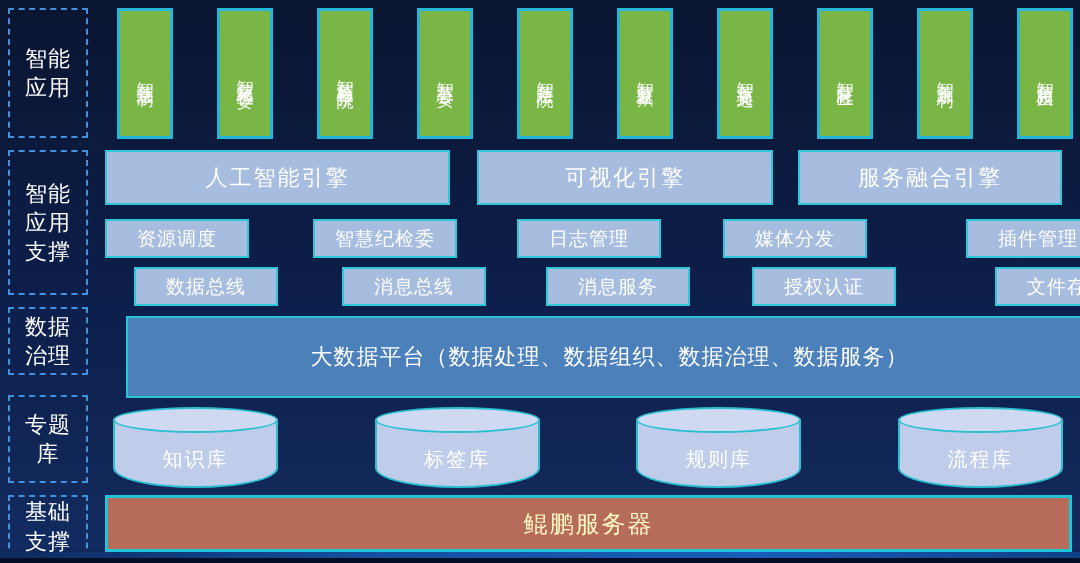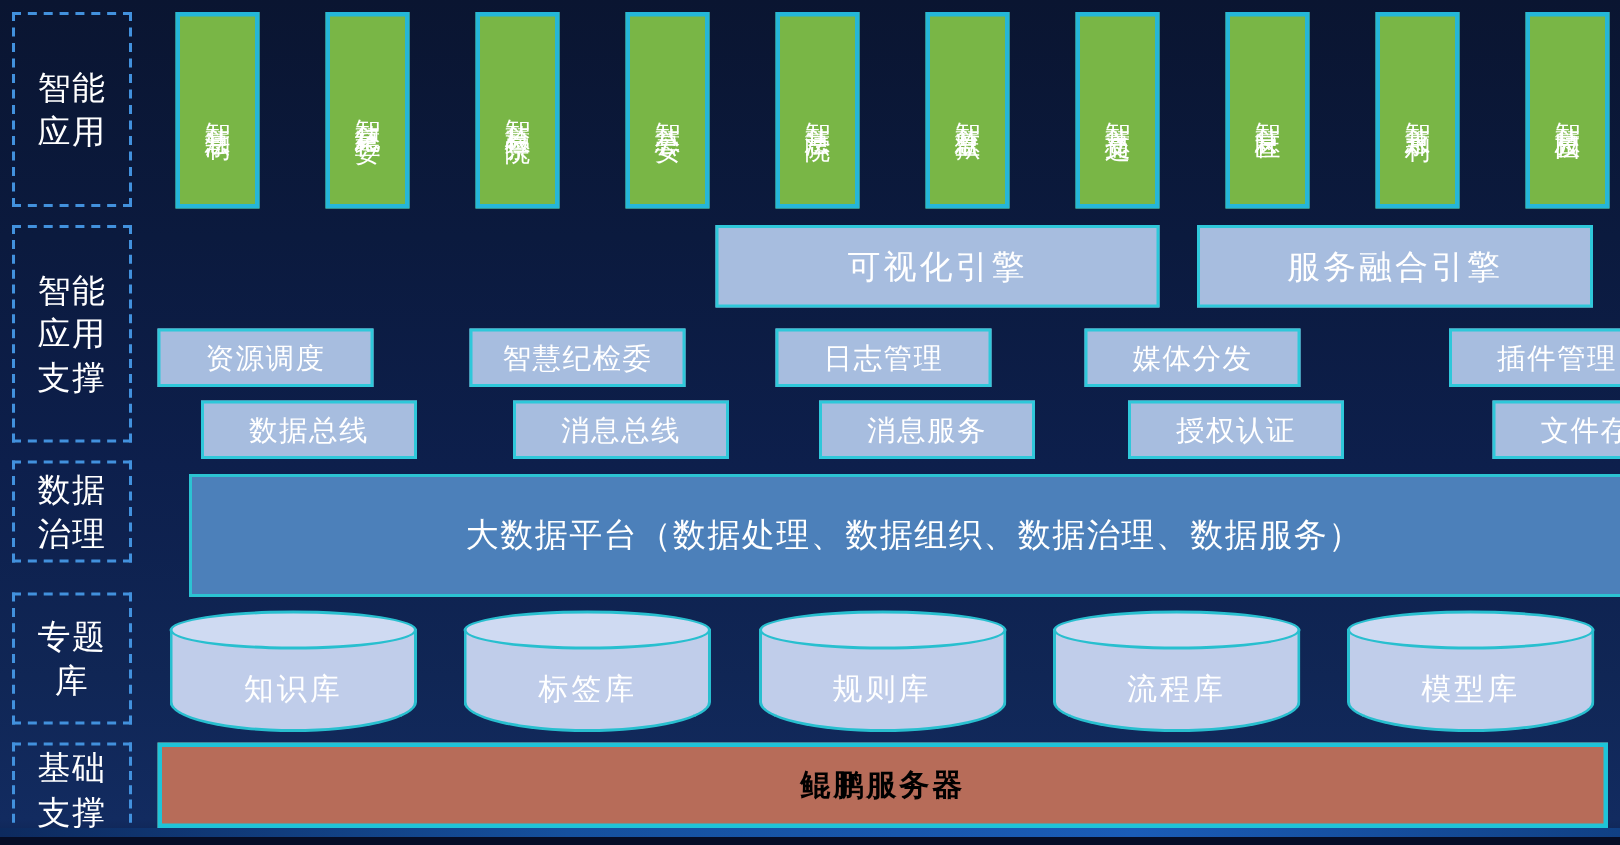--- a/index.html
+++ b/index.html
@@ -71,21 +71,21 @@
     background:#cfdaf2;border:2px solid #28bfcf;border-radius:50%;}
   .cyl-label{position:absolute;left:0;right:0;top:24px;bottom:0;color:#fff;font-size:20px;
     letter-spacing:2px;display:flex;align-items:center;justify-content:center;}
 
   
   .server-bar{
     position:absolute;left:105px;top:495px;width:967px;height:57px;box-sizing:border-box;
     background:#b76c59;border:3px solid #1fc4d8;
     display:flex;align-items:center;justify-content:center;
   }
-  .server-bar span{color:#000000;font-size:20px;font-weight:bold;letter-spacing:2px;}
+  .server-bar span{color:#fef9c3;font-size:24px;font-weight:normal;letter-spacing:2px;}
 </style>
 </head>
 <body>
 
 <div class="stage">
 
   <div class="side-box sb1">智能应用</div>
   <div class="side-box sb2">智能应用支撑</div>
   <div class="side-box sb3">数据治理</div>
   <div class="side-box sb4">专题库</div>
@@ -117,20 +117,21 @@
         <span class="vtext">智慧社区</span>
       </div>
     <div class="app-box">
         <span class="vtext">智慧水利</span>
       </div>
     <div class="app-box">
         <span class="vtext">智慧校园</span>
       </div>
   </div>
 
+  <div class="engine-box eng1">人工智能引擎</div>
   <div class="engine-box eng2">可视化引擎</div>
   <div class="engine-box eng3">服务融合引擎</div>
 
   <div class="svc-box r1 c1">资源调度</div>
   <div class="svc-box r1 c2">智慧纪检委</div>
   <div class="svc-box r1 c3">日志管理</div>
   <div class="svc-box r1 c4">媒体分发</div>
   <div class="svc-box r1 c5">插件管理</div>
   <div class="svc-box r2 c1">数据总线</div>
   <div class="svc-box r2 c2">消息总线</div>
@@ -154,25 +155,20 @@
     <div class="cylinder">
       <div class="cyl-body"></div>
       <div class="cyl-top"></div>
       <div class="cyl-label">规则库</div>
     </div>
     <div class="cylinder">
       <div class="cyl-body"></div>
       <div class="cyl-top"></div>
       <div class="cyl-label">流程库</div>
     </div>
-    <div class="cylinder">
-      <div class="cyl-body"></div>
-      <div class="cyl-top"></div>
-      <div class="cyl-label">模型库</div>
-    </div>
   </div>
 
   <div class="server-bar">
     <span>鲲鹏服务器</span>
   </div>
 
   <div class="bottom-glow"></div>
   <div class="bottom-dark"></div>
 
 </div>

